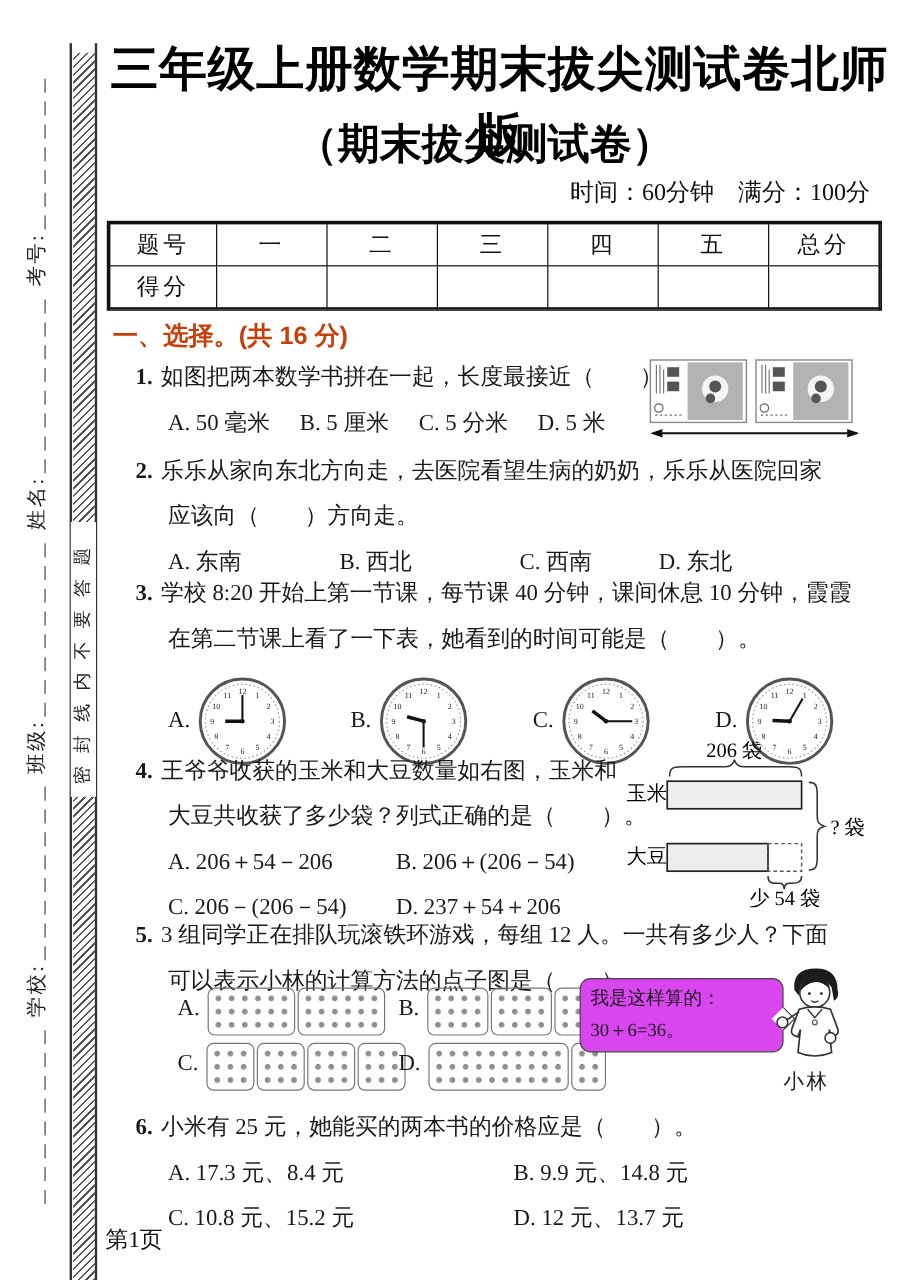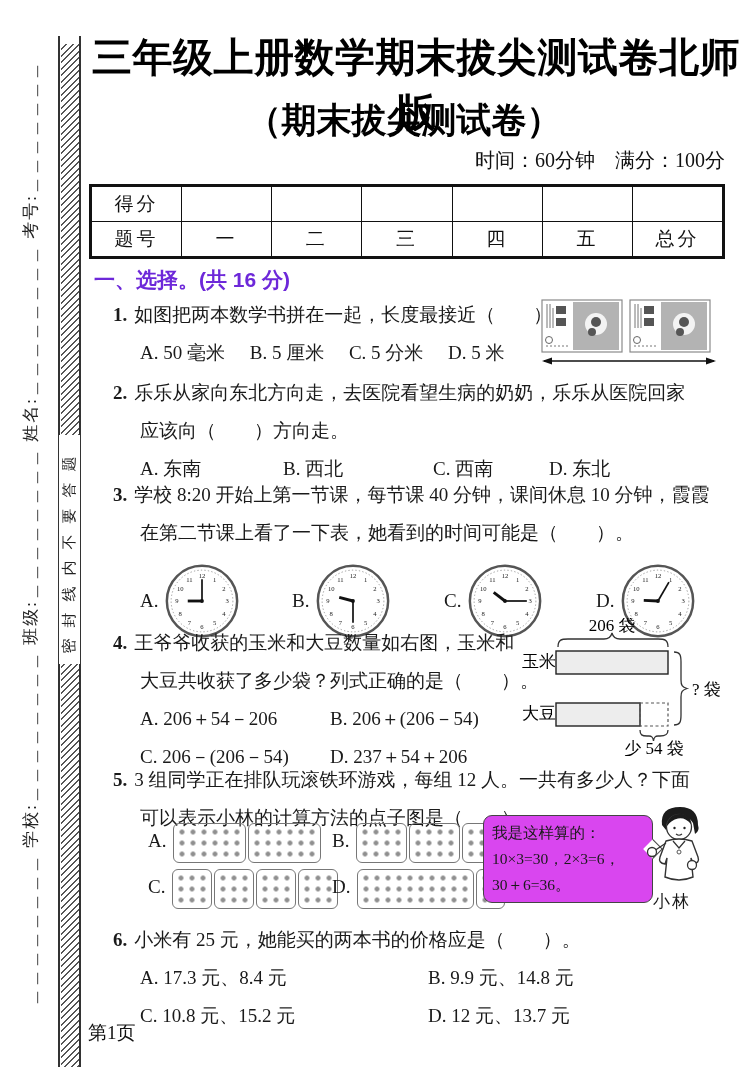--- a/index.html
+++ b/index.html
@@ -23,21 +23,21 @@
     font-family:"Liberation Sans",sans-serif;font-weight:bold;font-size:35px;color:#000;}
   .info{position:absolute;right:26px;top:147px;font-size:20px;color:#111;}
   
   table.score{position:absolute;left:90px;top:185px;width:634px;border-collapse:collapse;
     font-size:19px;color:#111;table-layout:fixed;}
   table.score th,table.score td{border:1.4px solid #111;height:34px;text-align:center;
     font-weight:normal;letter-spacing:3px;padding:0;}
   table.score{border:2.4px solid #111;outline:1px solid #111;}
   
   .sect{position:absolute;left:94px;top:266px;font-family:"Liberation Sans",sans-serif;
-    font-weight:bold;font-size:21px;color:#6d28d9;}
+    font-weight:bold;font-size:21px;color:#c2410c;}
   .q{position:absolute;left:113px;width:622px;font-size:19px;line-height:38px;}
   .qnum{font-weight:bold;margin-right:7px;}
   .cont{padding-left:27px;}
   .optabs{position:relative;height:38px;}
   .optabs span{position:absolute;white-space:nowrap;}
   .inlineopts span{margin-right:20px;white-space:nowrap;}
   
   .clockrow{position:relative;height:86px;margin-top:6px;display:flex;align-items:center;gap:13px;padding-left:27px;}
   .clockgrp{display:flex;align-items:center;gap:6px;width:140px;}
   .clock{width:76px;height:76px;flex:0 0 auto;}
@@ -70,35 +70,35 @@
   <div class="rail r"></div>
   <div class="seal">密封线内不要答题</div>
 
   <div class="title">三年级上册数学期末拔尖测试卷北师版</div>
   <div class="subtitle">（期末拔尖测试卷）</div>
   <div class="info">时间：60分钟　满分：100分</div>
 
   <table class="score">
     <tbody>
         <tr>
-      <td>得分</td>
-      <td></td>
-      <td></td>
-      <td></td>
-      <td></td>
-      <td></td>
-    </tr>
-    <tr>
       <th style="width:88px">题号</th>
       <th style="width:91px">一</th>
       <th style="width:91px">二</th>
       <th style="width:91px">三</th>
       <th style="width:91px">四</th>
       <th style="width:91px">五</th>
       <th style="width:91px">总分</th>
+    </tr>
+    <tr>
+      <td>得分</td>
+      <td></td>
+      <td></td>
+      <td></td>
+      <td></td>
+      <td></td>
     </tr>
   </tbody>
     </table>
 
   <div class="sect">一、选择。(共 16 分)</div>
 
   <div class="q" style="top:296px">
     <div>
       <span class="qnum">1.</span><span>如图把两本数学书拼在一起，长度最接近（　　）。</span>
     </div>
@@ -317,21 +317,20 @@
     </div>
     <div class="dotgrp" style="left:219px;top:106px">
       <span class="dotlabel">D.</span>
       <div class="boxes">
           <div class="dotbox" style="width: 115px; height: 38px;"></div>
           <div class="dotbox" style="width: 27px; height: 38px;"></div>
         </div>
     </div>
     <div class="bubble">
       <div>我是这样算的：</div>
-      <div>10×3=30，2×3=6，</div>
       <div>30＋6=36。</div>
     </div>
     <svg class="boy" viewBox="0 0 76 82">
       <path d="M22,22 Q20,4 40,4 Q58,4 58,22 Q60,28 55,31 L53,20 Q46,10 36,13 Q26,15 26,27 Z" fill="#1c1c1c"></path>
       <circle cx="39" cy="24" r="12.5" fill="#fff" stroke="#333" stroke-width="1.3"></circle>
       <path d="M27,21 Q30,10 42,11 Q51,13 51,21 Q45,14 38,15.5 Q31,17 27,23 Z" fill="#1c1c1c"></path>
       <circle cx="34.5" cy="25" r="1.2" fill="#222"></circle>
       <circle cx="44.5" cy="25" r="1.2" fill="#222"></circle>
       <path d="M36,31 Q39,33.5 42,31" fill="none" stroke="#333" stroke-width="1.1"></path>
       <path d="M26,38 Q39,34 52,38 L58,54 Q60,60 53,61 L51,55 L53,74 Q39,80 25,74 L27,55 L25,61 Q18,60 20,54 Z" fill="#fff" stroke="#333" stroke-width="1.4"></path>

